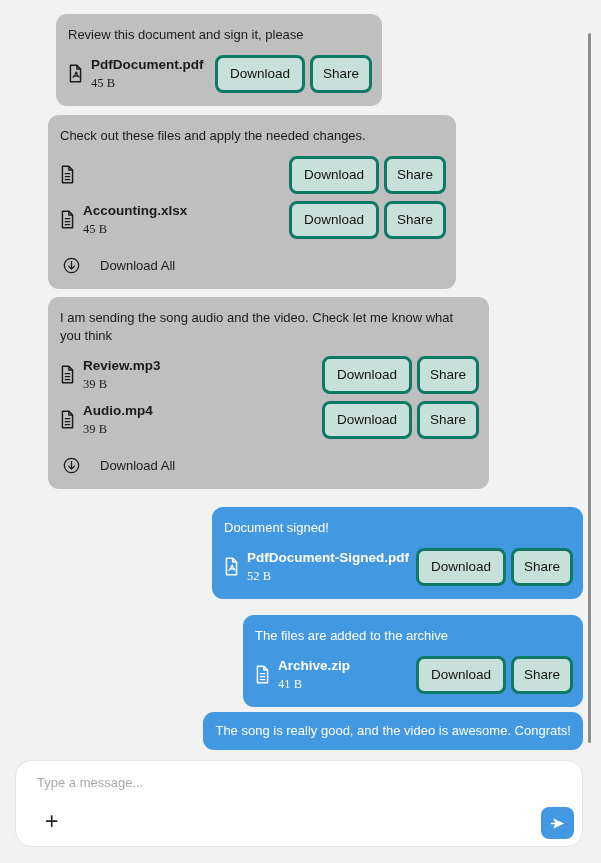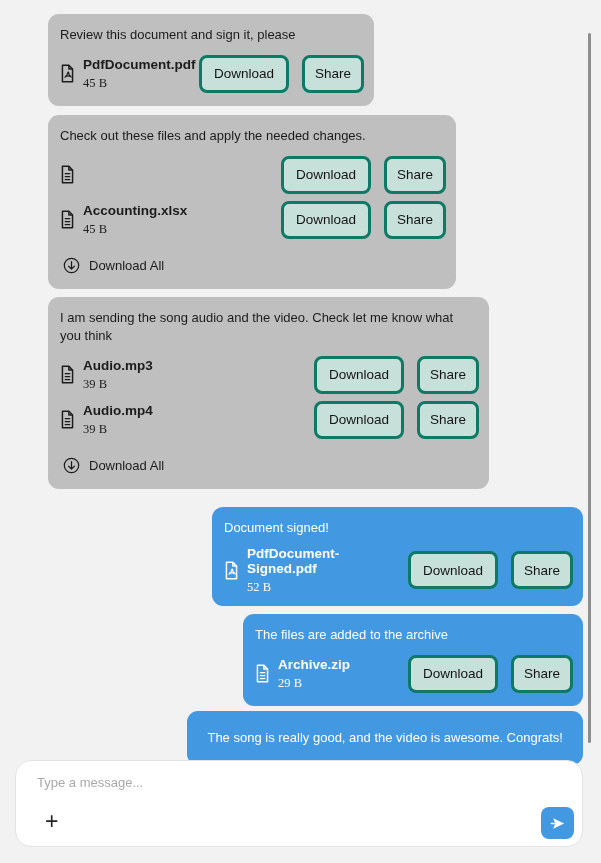--- a/index.html
+++ b/index.html
@@ -24,24 +24,24 @@
   .msg.in {
     background: #bfbfbf;
     color: #1c1c1c;
     align-self: flex-start;
   }
   .msg.out {
     background: #4299e2;
     color: #ffffff;
     align-self: flex-end;
   }
-  .w0 { width: 326px; margin-bottom: 9px; }
+  .w0 { width: 326px; margin-bottom: 9px; margin-left: 8px; }
   .w1 { width: 408px; margin-bottom: 8px; }
   .w2 { width: 441px; margin-bottom: 18px; }
-  .w3 { width: 371px; margin-bottom: 8px; }
+  .w3 { width: 371px; margin-bottom: 16px; }
   .w4 { width: 340px; margin-bottom: 5px; }
   .w5 { width: auto; margin-bottom: 0; padding: 10px 12px; white-space: nowrap; }
   .msg-text {
     font-size: 13px;
     line-height: 1.38;
     margin: 2px 2px 9px 0;
   }
   .file-row {
     display: flex;
     align-items: center;
@@ -54,39 +54,39 @@
     margin-right: 8px;
     display: flex;
     align-items: center;
   }
   .file-meta { display: flex; flex-direction: column; }
   .file-name { font-size: 13.5px; font-weight: bold; }
   .file-size { font-size: 12.5px; margin-top: 4px; font-family: Liberation Serif, serif; }
   .file-buttons {
     margin-left: auto;
     display: flex;
-    gap: 13px;
+    gap: 5px;
   }
   .file-btn {
     height: 38px;
     border: 3px solid #0e7a66;
     border-radius: 8px;
     background: #c7e0da;
     color: #141414;
     font-family: "Liberation Sans", "DejaVu Sans", sans-serif;
     font-size: 13.5px;
     cursor: pointer;
     padding: 0;
   }
   .btn-download { width: 90px; }
   .btn-share { width: 62px; }
   .download-all {
     display: flex;
     align-items: center;
-    gap: 9px;
+    gap: 20px;
     margin: 16px 0 7px 3px;
     font-size: 13px;
     cursor: pointer;
     color: #1c1c1c;
   }
   .composer {
     position: absolute;
     left: 15px;
     top: 760px;
     width: 568px;
@@ -236,21 +236,21 @@
 
   <div class="msg in w2">
     <div class="msg-text">I am sending the song audio and the video. Check let me know what you think</div>
     <div class="file-row">
       <span class="file-icon">
         <svg width="15" height="19" viewBox="0 0 14 18">
             <use href="#icon-doc"></use>
           </svg>
       </span>
       <span class="file-meta">
-        <span class="file-name">Audio.mp3</span>
+        <span class="file-name">Review.mp3</span>
         <span class="file-size">39 B</span>
       </span>
       <span class="file-buttons">
         <button class="file-btn btn-download">Download</button>
         <button class="file-btn btn-share">Share</button>
       </span>
     </div>
     <div class="file-row">
       <span class="file-icon">
         <svg width="15" height="19" viewBox="0 0 14 18">
@@ -298,31 +298,31 @@
   <div class="msg out w4">
     <div class="msg-text">The files are added to the archive</div>
     <div class="file-row">
       <span class="file-icon">
         <svg width="15" height="19" viewBox="0 0 14 18">
             <use href="#icon-doc"></use>
           </svg>
       </span>
       <span class="file-meta">
         <span class="file-name">Archive.zip</span>
-        <span class="file-size">29 B</span>
+        <span class="file-size">41 B</span>
       </span>
       <span class="file-buttons">
         <button class="file-btn btn-download">Download</button>
         <button class="file-btn btn-share">Share</button>
       </span>
     </div>
   </div>
 
   <div class="msg out w5">
-    <div class="msg-text" style="margin:8px">The song is really good, and the video is awesome. Congrats!</div>
+    <div class="msg-text" style="margin:0">The song is really good, and the video is awesome. Congrats!</div>
   </div>
 
 </div>
 
 <div class="scrollbar"></div>
 
 <div class="composer">
   <input class="msg-input" type="text" placeholder="Type a message..." style="">
   <button class="attach-button">+</button>
   <button class="send-button">

